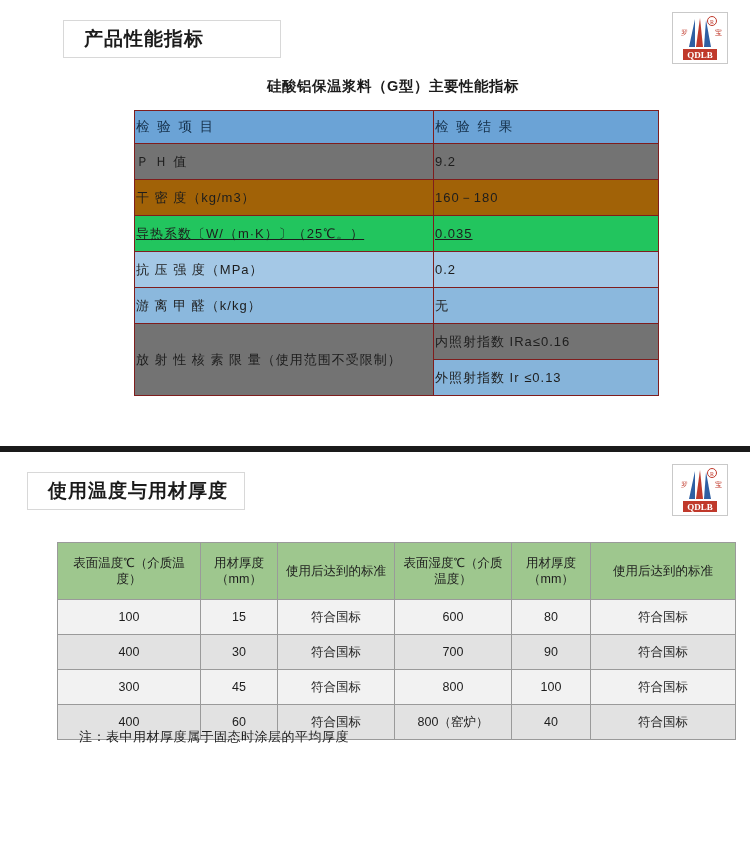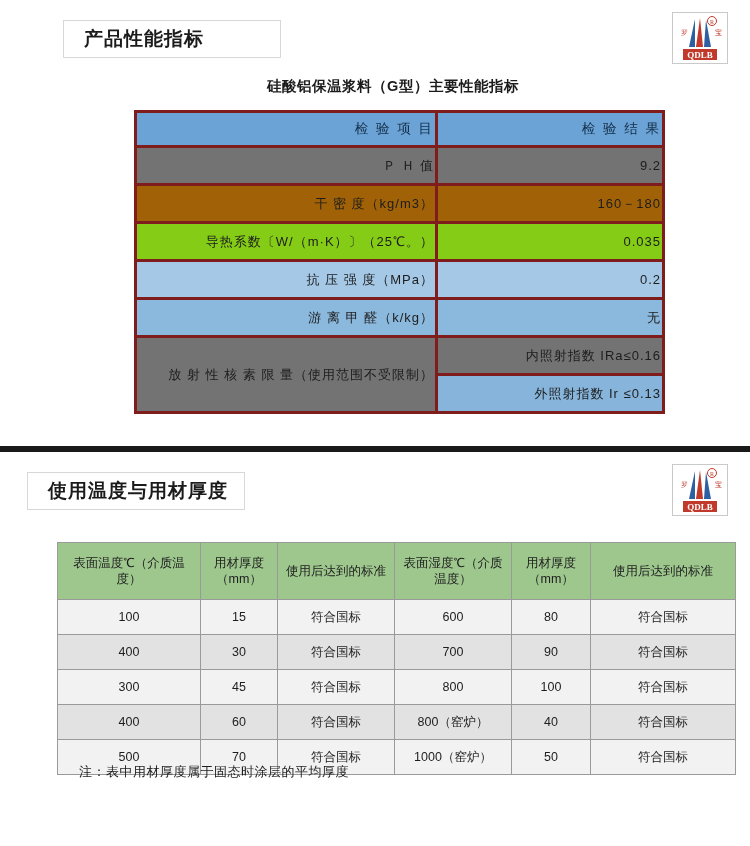--- a/index.html
+++ b/index.html
@@ -82,38 +82,38 @@
   .t1-wrap {
     margin: 14px auto 0 auto;
     width: 518px;
   }
   table.t1 {
     border-collapse: collapse;
     width: 518px;
     table-layout: fixed;
   }
   table.t1 td {
-    border: 3px solid #7f1d1d;
-    text-align: right;
+    border: 1px solid #7f1d1d;
+    text-align: left;
     vertical-align: middle;
     font-size: 13px;
     color: #1d1d1d;
     height: 33px;
     letter-spacing: 1px;
   }
   .t1 .hdr td {
     background: #6ba3d6;
     font-size: 13.5px;
     color: #15304a;
     height: 30px;
     letter-spacing: 2px;
   }
   .t1 .rowA td { background: #737373; }
   .t1 .rowB td { background: #a16207; }
-  .t1 .rowC td { background: #84cc16; }
+  .t1 .rowC td { background: #22c55e; text-decoration: underline; }
   .t1 .rowD td { background: #a4c8e6; }
   .t1 .rowE td { background: #8bb8dd; }
   .t1 .rowF td { background: #737373; }
   .t1 .rowG td { background: #86b4da; }
   .t1 td.left-col { width: 296px; }
   .t1 td.right-col { width: 222px; }
 
   
   .t2-wrap {
     margin: 14px auto 0 auto;
@@ -289,25 +289,17 @@
         <td class="c6">符合国标</td>
       </tr>
       <tr class="alt">
         <td class="c1">400</td>
         <td class="c2">60</td>
         <td class="c3">符合国标</td>
         <td class="c4">800（窑炉）</td>
         <td class="c5">40</td>
         <td class="c6">符合国标</td>
       </tr>
-      <tr>
-        <td class="c1">500</td>
-        <td class="c2">70</td>
-        <td class="c3">符合国标</td>
-        <td class="c4">1000（窑炉）</td>
-        <td class="c5">50</td>
-        <td class="c6">符合国标</td>
-      </tr>
     </tbody>
       </table>
     <div class="note">注：表中用材厚度属于固态时涂层的平均厚度</div>
   </div>
 </div>
 
 </body></html>

